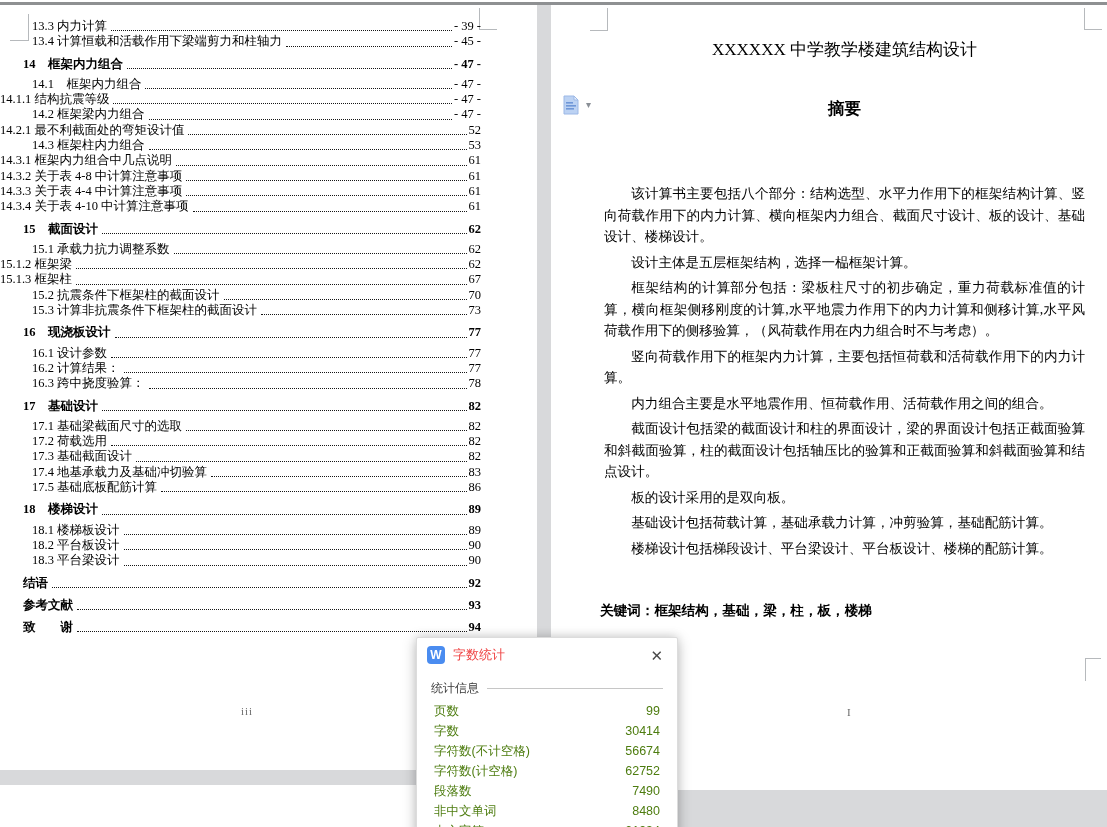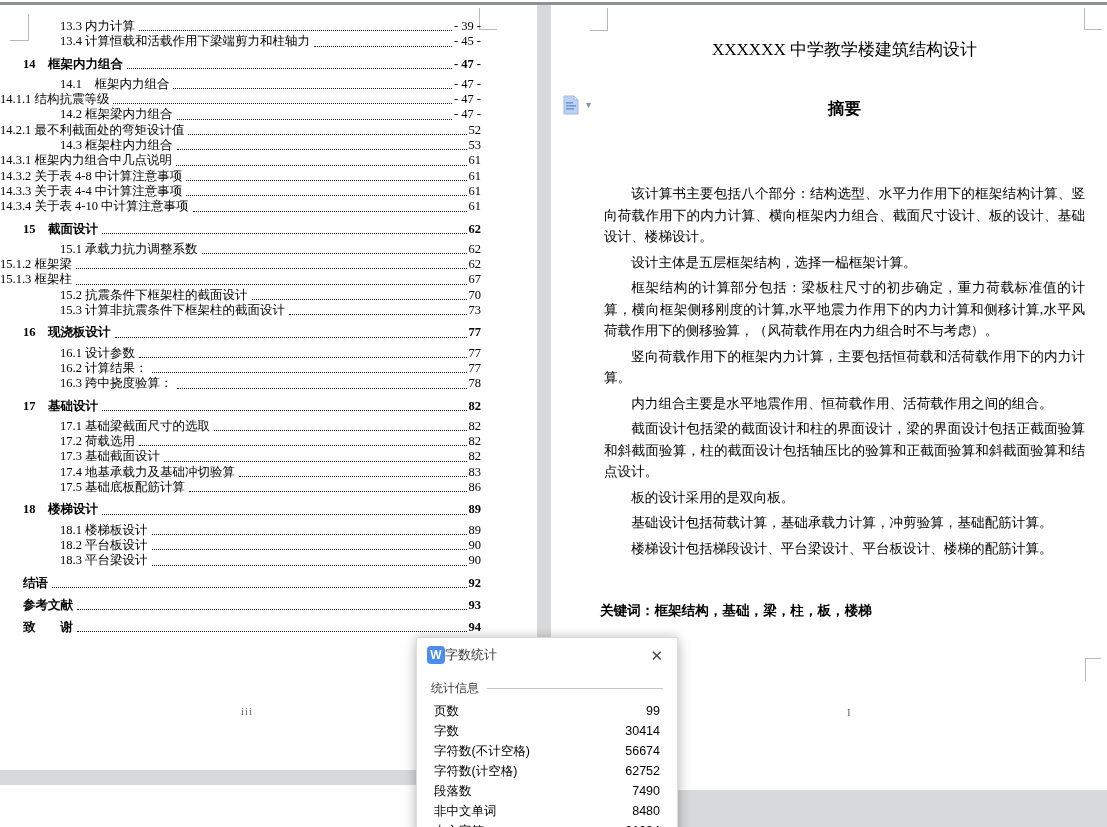--- a/index.html
+++ b/index.html
@@ -18,21 +18,21 @@
   
   .crop{position:absolute;width:17px;height:22px;border:0 solid #b6b9bc;}
   .crop.tl{border-right-width:1px;border-bottom-width:1px;}
   .crop.tr{border-left-width:1px;border-bottom-width:1px;}
   .crop.br{border-left-width:1px;border-top-width:1px;}
 
   
   .toc{position:absolute;left:0;top:14px;width:481px;color:#000;}
   .toc-row{display:flex;align-items:flex-end;height:15.3px;line-height:15.3px;font-size:12.5px;white-space:nowrap;}
   .toc-row.lvl0{padding-left:23px;}
-  .toc-row.lvl1{padding-left:60px;}
+  .toc-row.lvl1{padding-left:32px;}
   .toc-row.lvl2{}
   .toc-row.bold{font-weight:bold;margin:7px 0 5px 0;}
   .toc-label{flex:0 0 auto;}
   .toc-dots{flex:1 1 auto;border-bottom:1.7px dotted #161616;margin:0 2px 3px 4px;min-width:8px;}
   .toc-page{flex:0 0 auto;white-space:pre;}
 
   .page-footer{position:absolute;font-size:11px;color:#6a6a6a;letter-spacing:1px;}
   .footer-left{left:241px;top:700px;}
   .footer-right{left:296px;top:701px;}
 
@@ -50,27 +50,27 @@
   
   .dialog{
     position:absolute;left:416px;top:637px;width:262px;height:200px;
     background:#ffffff;border:1px solid #dcdcdc;border-radius:2px;
     box-shadow:0 3px 14px rgba(0,0,0,0.25), 0 -2px 8px rgba(0,0,0,0.08);
     font-family:"Liberation Sans","DejaVu Sans",sans-serif;box-sizing:border-box;
   }
   .dlg-titlebar{display:flex;align-items:center;height:34px;padding:0 12px 0 10px;}
   .dlg-appicon{width:18px;height:18px;border-radius:4px;background:#4a8cf0;color:#fff;
     font-size:12px;font-weight:bold;display:flex;align-items:center;justify-content:center;flex:0 0 auto;}
-  .dlg-title{margin-left:0;font-size:13px;color:#404040;flex:1 1 auto;}
+  .dlg-title{margin-left:8px;font-size:13px;color:#ef4444;flex:1 1 auto;}
   .dlg-close{font-size:15px;color:#4a4a4a;cursor:pointer;padding:2px 2px;line-height:15px;}
   .dlg-group{display:flex;align-items:center;margin:8px 14px 2px 14px;}
   .dlg-group-label{font-size:12px;color:#3a3a3a;flex:0 0 auto;}
   .dlg-group-line{flex:1 1 auto;height:1px;background:#c6c6c6;margin-left:8px;}
   .wc-rows{margin-top:4px;}
-  .wc-row{display:flex;justify-content:space-between;align-items:center;height:20px;padding:0 17px 0 17px;font-size:12.5px;color:#000000;}
+  .wc-row{display:flex;justify-content:space-between;align-items:center;height:20px;padding:0 17px 0 17px;font-size:12.5px;color:#4d7c0f;}
   .wc-value{text-align:right;}
 </style>
 </head>
 <body>
 
 <div class="canvas">
   <div class="topwhite"></div>
   <div class="topline"></div>
 
   <div class="page page-left">

